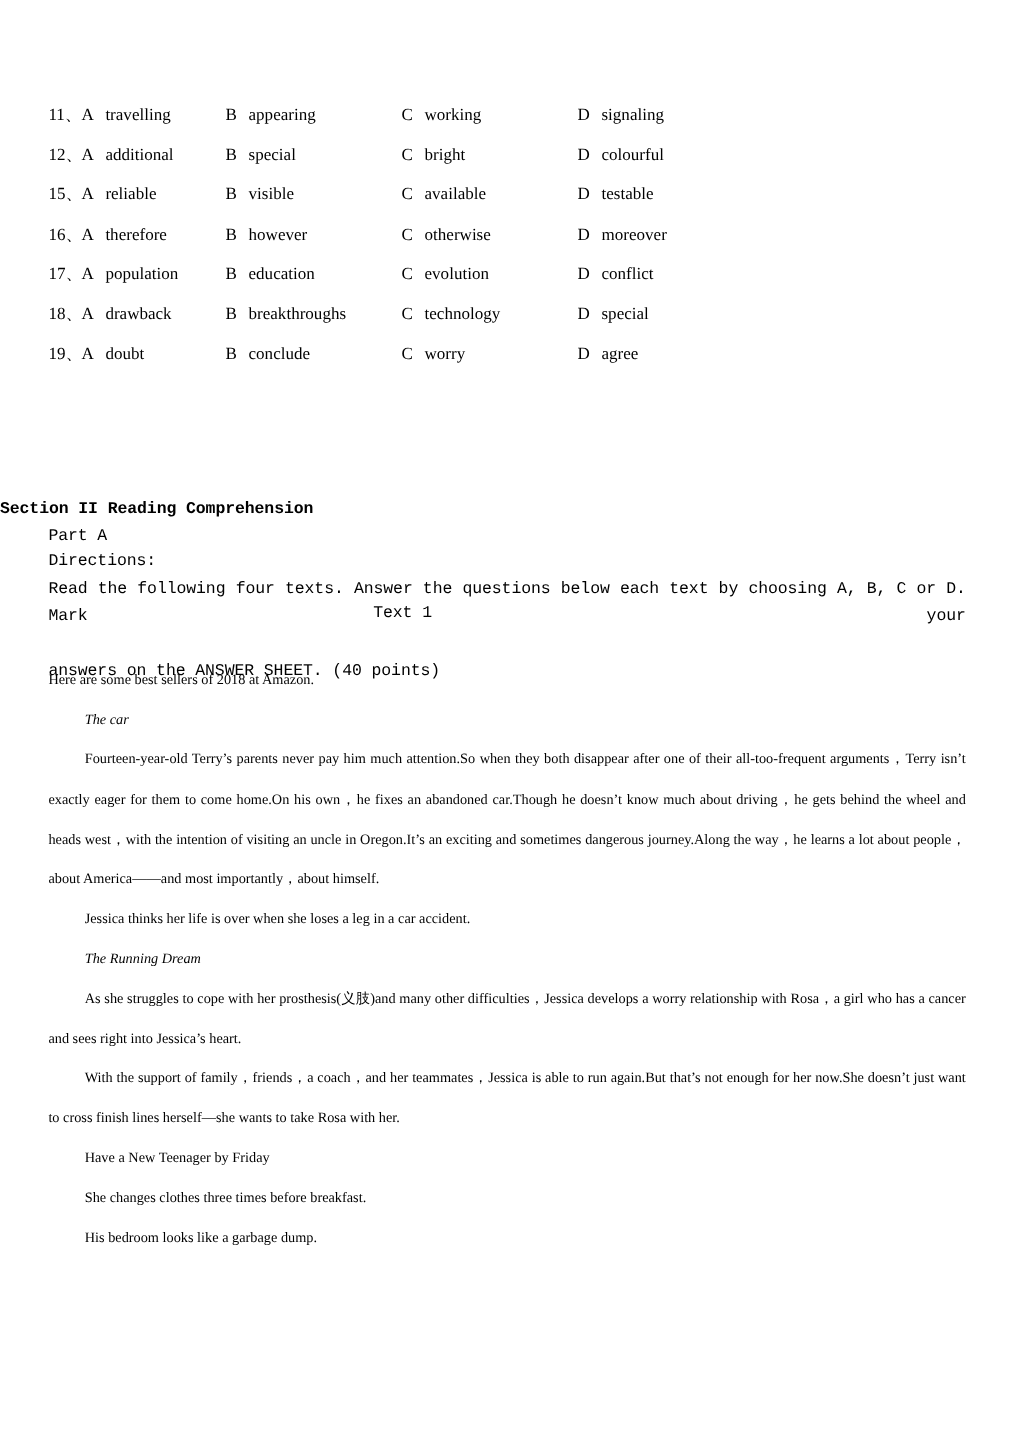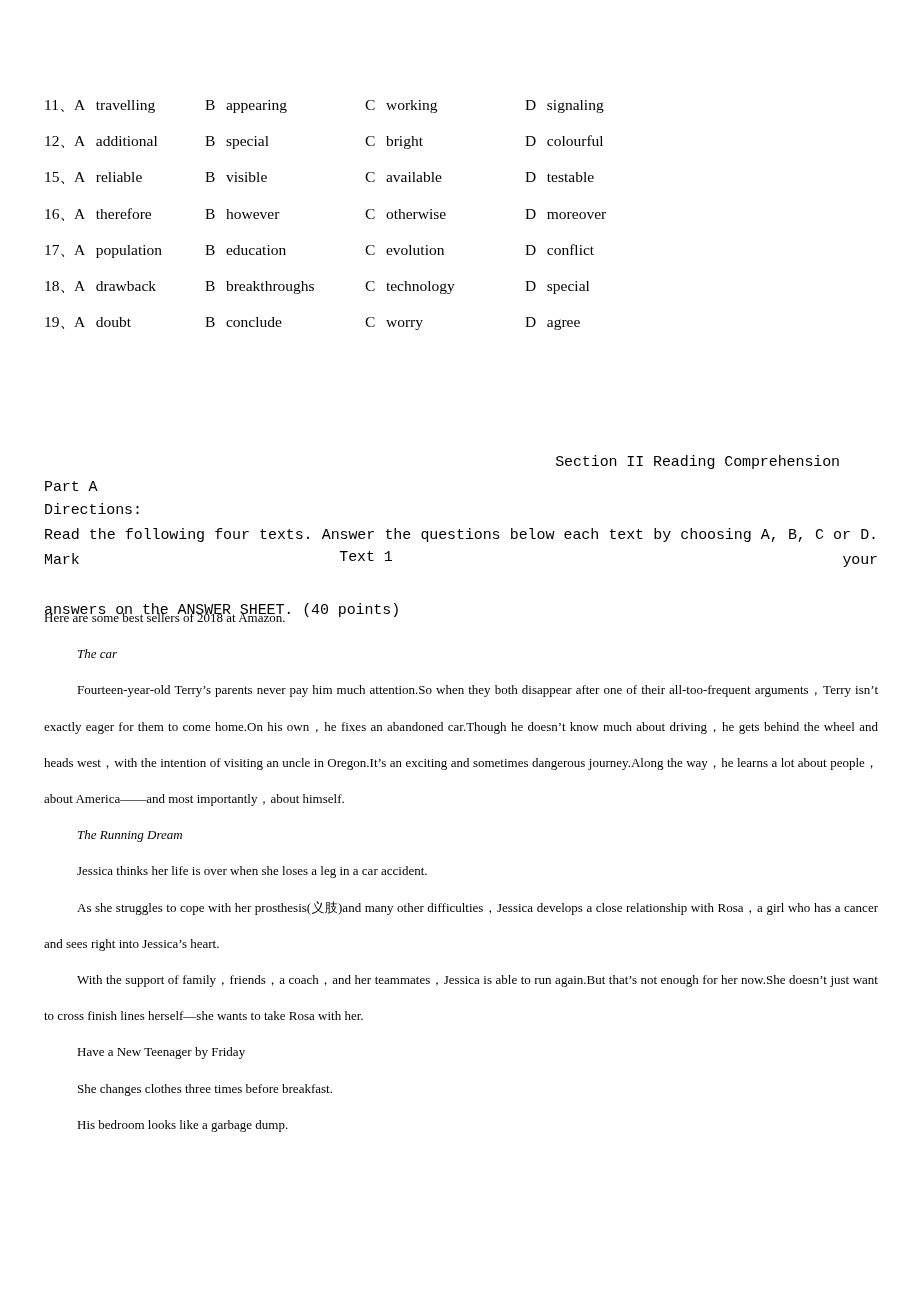--- a/index.html
+++ b/index.html
@@ -64,22 +64,23 @@
   .mono {
     font-family: "Liberation Mono", "DejaVu Sans Mono", monospace;
     font-size: 15px;
     letter-spacing: -0.1px;
   }
   .section-heading {
     position: absolute;
     left: 0;
     top: 452px;
     width: 840px;
-    text-align: right;
-    line-height: 21px;
+    text-align: left;
+    line-height: 21px;
+    font-weight: bold;
   }
   .part-label {
     position: absolute;
     left: 44px;
     top: 477px;
     line-height: 21px;
   }
   .directions-label {
     position: absolute;
     left: 44px;
@@ -219,22 +220,22 @@
     <span class="ln stretch">Read the following four texts. Answer the questions below each text by choosing A, B, C or D. Mark your</span>
     <span class="ln">answers on the ANSWER SHEET. (40 points)</span>
   </div>
 
   <div class="text-heading mono">Text 1</div>
 
   <div class="passage">
     <p class="para flush">Here are some best sellers of 2018 at Amazon.</p>
     <p class="para title-italic">The car</p>
     <p class="para indent">Fourteen-year-old Terry’s parents never pay him much attention.So when they both disappear after one of their all-too-frequent arguments，Terry isn’t exactly eager for them to come home.On his own，he fixes an abandoned car.Though he doesn’t know much about driving，he gets behind the wheel and heads west，with the intention of visiting an uncle in Oregon.It’s an exciting and sometimes dangerous journey.Along the way，he learns a lot about people，about America——and most importantly，about himself.</p>
+    <p class="para plain-indent">Jessica thinks her life is over when she loses a leg in a car accident.</p>
     <p class="para title-italic">The Running Dream</p>
-    <p class="para plain-indent">Jessica thinks her life is over when she loses a leg in a car accident.</p>
-    <p class="para plain-indent">As she struggles to cope with her prosthesis(义肢)and many other difficulties，Jessica develops a close relationship with Rosa，a girl who has a cancer and sees right into Jessica’s heart.</p>
+    <p class="para plain-indent">As she struggles to cope with her prosthesis(义肢)and many other difficulties，Jessica develops a worry relationship with Rosa，a girl who has a cancer and sees right into Jessica’s heart.</p>
     <p class="para indent">With the support of family，friends，a coach，and her teammates，Jessica is able to run again.But that’s not enough for her now.She doesn’t just want to cross finish lines herself—she wants to take Rosa with her.</p>
     <p class="para plain-indent">Have a New Teenager by Friday</p>
     <p class="para plain-indent">She changes clothes three times before breakfast.</p>
     <p class="para plain-indent">His bedroom looks like a garbage dump.</p>
   </div>
 
 </div>
 
 </body></html>

